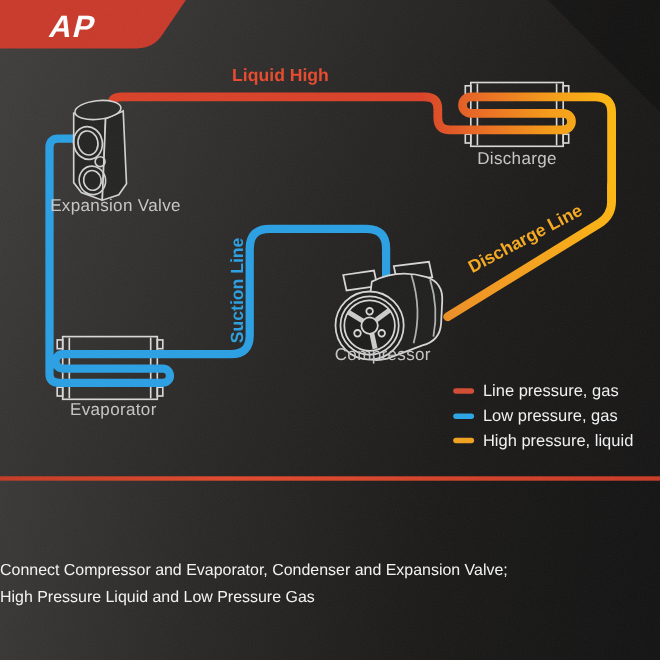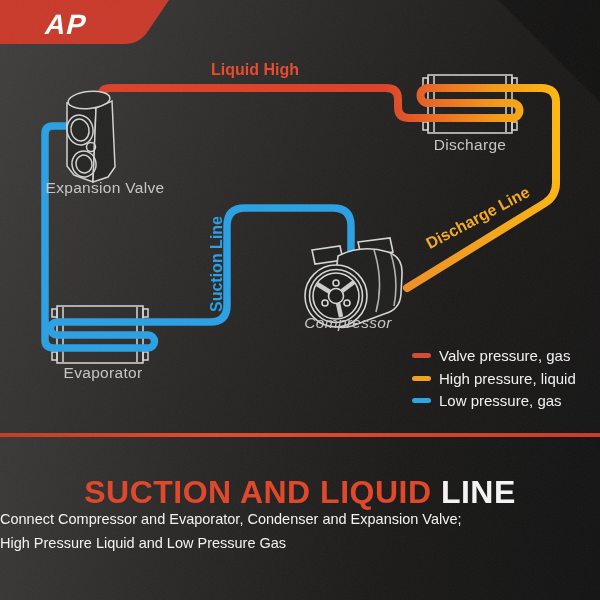--- a/index.html
+++ b/index.html
@@ -20,21 +20,21 @@
   .lbl-liquid{left:211px;top:61px;color:#e8492c;font-size:16px;font-weight:bold;}
   .lbl-suction{left:217px;top:264px;color:#2aa0e4;font-size:16px;font-weight:bold;
     transform:translate(-50%,-50%) rotate(-90deg);}
   .lbl-discharge{left:478px;top:218px;color:#f6a91e;font-size:16px;font-weight:bold;
     transform:translate(-50%,-50%) rotate(-28deg);}
   .comp-lbl{position:absolute;color:#c6c6c6;font-size:15.5px;letter-spacing:.3px;
     transform:translate(-50%,-50%);white-space:nowrap;}
   .lbl-expansion{left:105px;top:188px;text-align:center;}
   .lbl-condenser{left:470px;top:145px;}
   .lbl-evaporator{left:103px;top:373px;}
-  .lbl-compressor{left:348px;top:323px;font-style:italic;}
+  .lbl-compressor{left:348px;top:323px;}
   .legend{position:absolute;left:412px;top:348px;display:flex;flex-direction:column;gap:7px;}
   .legend-row{display:flex;align-items:center;height:15.5px;}
   .legend-swatch{width:19px;height:5px;border-radius:2.5px;margin-right:8px;flex:0 0 auto;}
   .legend-label{color:#f2f2f2;font-size:15px;}
   .title{position:absolute;left:0;top:474px;width:600px;text-align:center;
     font-size:32px;font-weight:bold;letter-spacing:.5px;color:#f5f5f5;}
   .title .hl{color:#e14527;}
   .subtitle{position:absolute;left:0;width:600px;text-align:left;color:#f4f4f4;font-size:14.5px;}
   .sub1{top:511px;}
   .sub2{top:535px;}
@@ -132,41 +132,37 @@
   <div class="lbl lbl-discharge">Discharge Line</div>
 
   <div class="comp-lbl lbl-expansion">Expansion Valve</div>
   <div class="comp-lbl lbl-condenser">Discharge</div>
   <div class="comp-lbl lbl-evaporator">Evaporator</div>
   <div class="comp-lbl lbl-compressor">Compressor</div>
 
   <div class="legend">
     <div class="legend-row">
       <span class="legend-swatch" style="background: rgb(210, 75, 50);"></span>
-      <span class="legend-label">Valve pressure, gas</span>
+      <span class="legend-label">Line pressure, gas</span>
+    </div>
+    <div class="legend-row">
+      <span class="legend-swatch" style="background: rgb(42, 165, 230);"></span>
+      <span class="legend-label">Low pressure, gas</span>
     </div>
     <div class="legend-row">
       <span class="legend-swatch" style="background: rgb(240, 162, 31);"></span>
       <span class="legend-label">High pressure, liquid</span>
-    </div>
-    <div class="legend-row">
-      <span class="legend-swatch" style="background: rgb(42, 165, 230);"></span>
-      <span class="legend-label">Low pressure, gas</span>
     </div>
   </div>
 
   <svg class="ribbon" width="200" height="50" viewBox="0 0 200 50">
     <path d="M 0,0 H 169 L 148,31 Q 140,44 124,44 H 0 Z" fill="#c9392a"></path>
     <text x="52" y="34" transform="skewX(-14)" font-family="Liberation Sans, sans-serif" font-size="28" font-weight="bold" fill="#ffffff" letter-spacing="1">AP</text>
   </svg>
 
-  <div class="title">
-    <span class="hl">SUCTION AND LIQUID</span>
-    <span>LINE</span>
-  </div>
   <div class="subtitle sub1">Connect Compressor and Evaporator, Condenser and Expansion Valve;</div>
   <div class="subtitle sub2">High Pressure Liquid and Low Pressure Gas</div>
 
   <svg class="noise" width="600" height="600">
     <filter id="grain">
       <feTurbulence type="fractalNoise" baseFrequency="0.9" numOctaves="2" stitchTiles="stitch"></feTurbulence>
       <feColorMatrix type="saturate" values="0"></feColorMatrix>
     </filter>
     <rect width="600" height="600" filter="url(#grain)"></rect>
   </svg>

